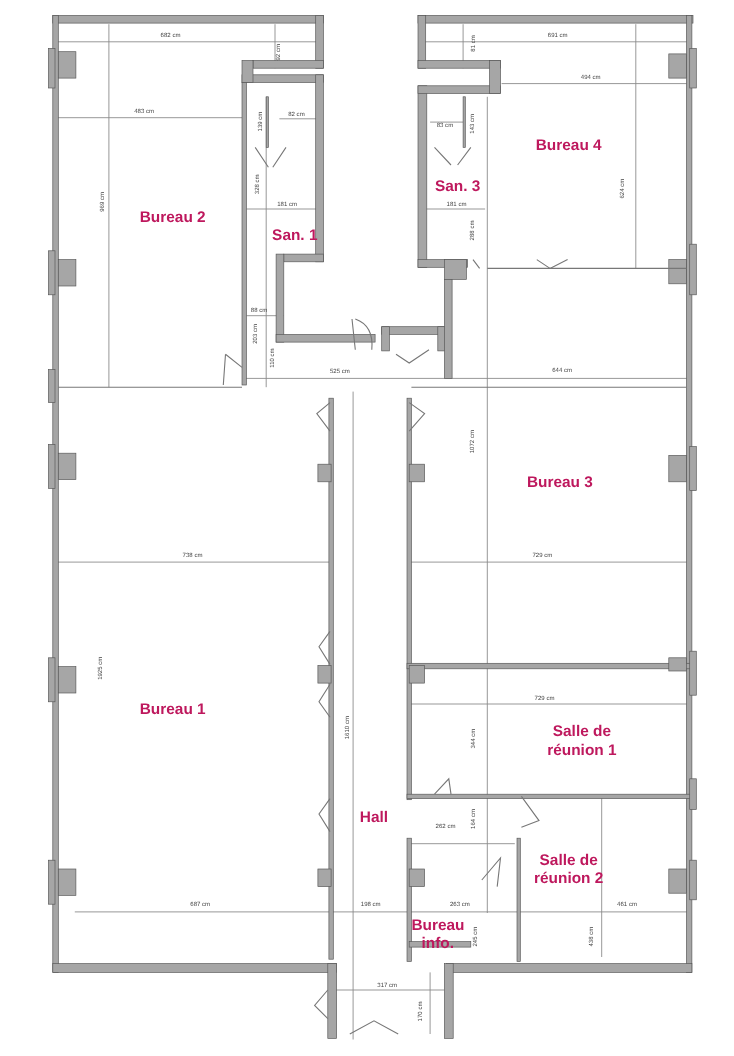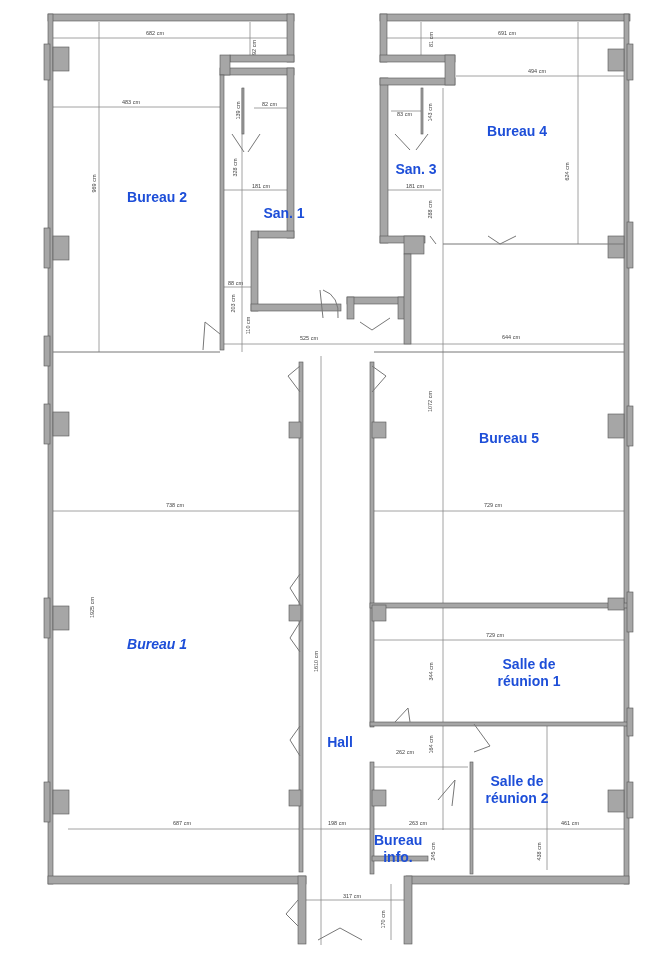--- a/index.html
+++ b/index.html
@@ -1,18 +1,18 @@
 <!DOCTYPE html>
 <html><head>
 <meta charset="utf-8">
 <style>
   html, body { margin:0; padding:0; background:#ffffff; }
   body { width:667px; height:960px; position:relative; overflow:hidden; font-family:"Liberation Sans", sans-serif; }
   svg { position:absolute; left:0; top:0; }
-  .lbl { position:absolute; font-family:"Liberation Sans", sans-serif; font-weight:bold; font-size:14px; color:#1d4ed8; text-align:center; line-height:17px; white-space:pre-line; }
+  .lbl { position:absolute; font-family:"Liberation Sans", sans-serif; font-weight:bold; font-size:14px; color:#be185d; text-align:center; line-height:17px; white-space:pre-line; }
   .dim { position:absolute; font-family:"Liberation Sans", sans-serif; font-size:5.5px; color:#444; white-space:nowrap; line-height:7px; }
   .dim.v { transform:rotate(-90deg); transform-origin:center center; }
 </style>
 </head>
 <body>
 
 <svg width="667" height="960" viewBox="0 0 667 960">
   <g stroke="#8a8a8a" stroke-width="0.8" fill="none">
 
     <line x1="52" y1="38" x2="292" y2="38"></line>
@@ -146,25 +146,25 @@
     <path d="M430 236 L436 244 M488 236 L500 244 M516 236 L500 244"></path>
     <path d="M395 722 L408 708 L410 722"></path>
     <path d="M474 724 L490 746 L474 752"></path>
     <path d="M438 800 L455 780 L452 806"></path>
     <path d="M298 900 L286 914 L298 926"></path>
     <path d="M318 940 L340 928 L362 940"></path>
   </g>
 </svg>
 
 <div class="lbl" style="left:122px;top:189px;width:70px;">Bureau 2</div>
-<div class="lbl" style="left:244px;top:205px;width:48px;padding-left:16px;">San. 1</div>
+<div class="lbl" style="left:244px;top:205px;width:48px;">San. 1</div>
 <div class="lbl" style="left:392px;top:161px;width:48px;">San. 3</div>
 <div class="lbl" style="left:482px;top:123px;width:70px;">Bureau 4</div>
-<div class="lbl" style="left:474px;top:430px;width:70px;">Bureau 5</div>
-<div class="lbl" style="left:122px;top:636px;width:70px;font-style:italic;">Bureau 1</div>
+<div class="lbl" style="left:474px;top:430px;width:70px;">Bureau 3</div>
+<div class="lbl" style="left:122px;top:636px;width:70px;">Bureau 1</div>
 <div class="lbl" style="left:322px;top:734px;width:36px;">Hall</div>
 <div class="lbl" style="left:486px;top:656px;width:86px;">Salle de
 réunion 1</div>
 <div class="lbl" style="left:474px;top:773px;width:86px;">Salle de
 réunion 2</div>
 <div class="lbl" style="left:374px;top:832px;width:48px;">Bureau
 info.</div>
 
 <div class="dim" style="left:146px;top:30px;">682 cm</div>
 <div class="dim" style="left:122px;top:99px;">483 cm</div>

